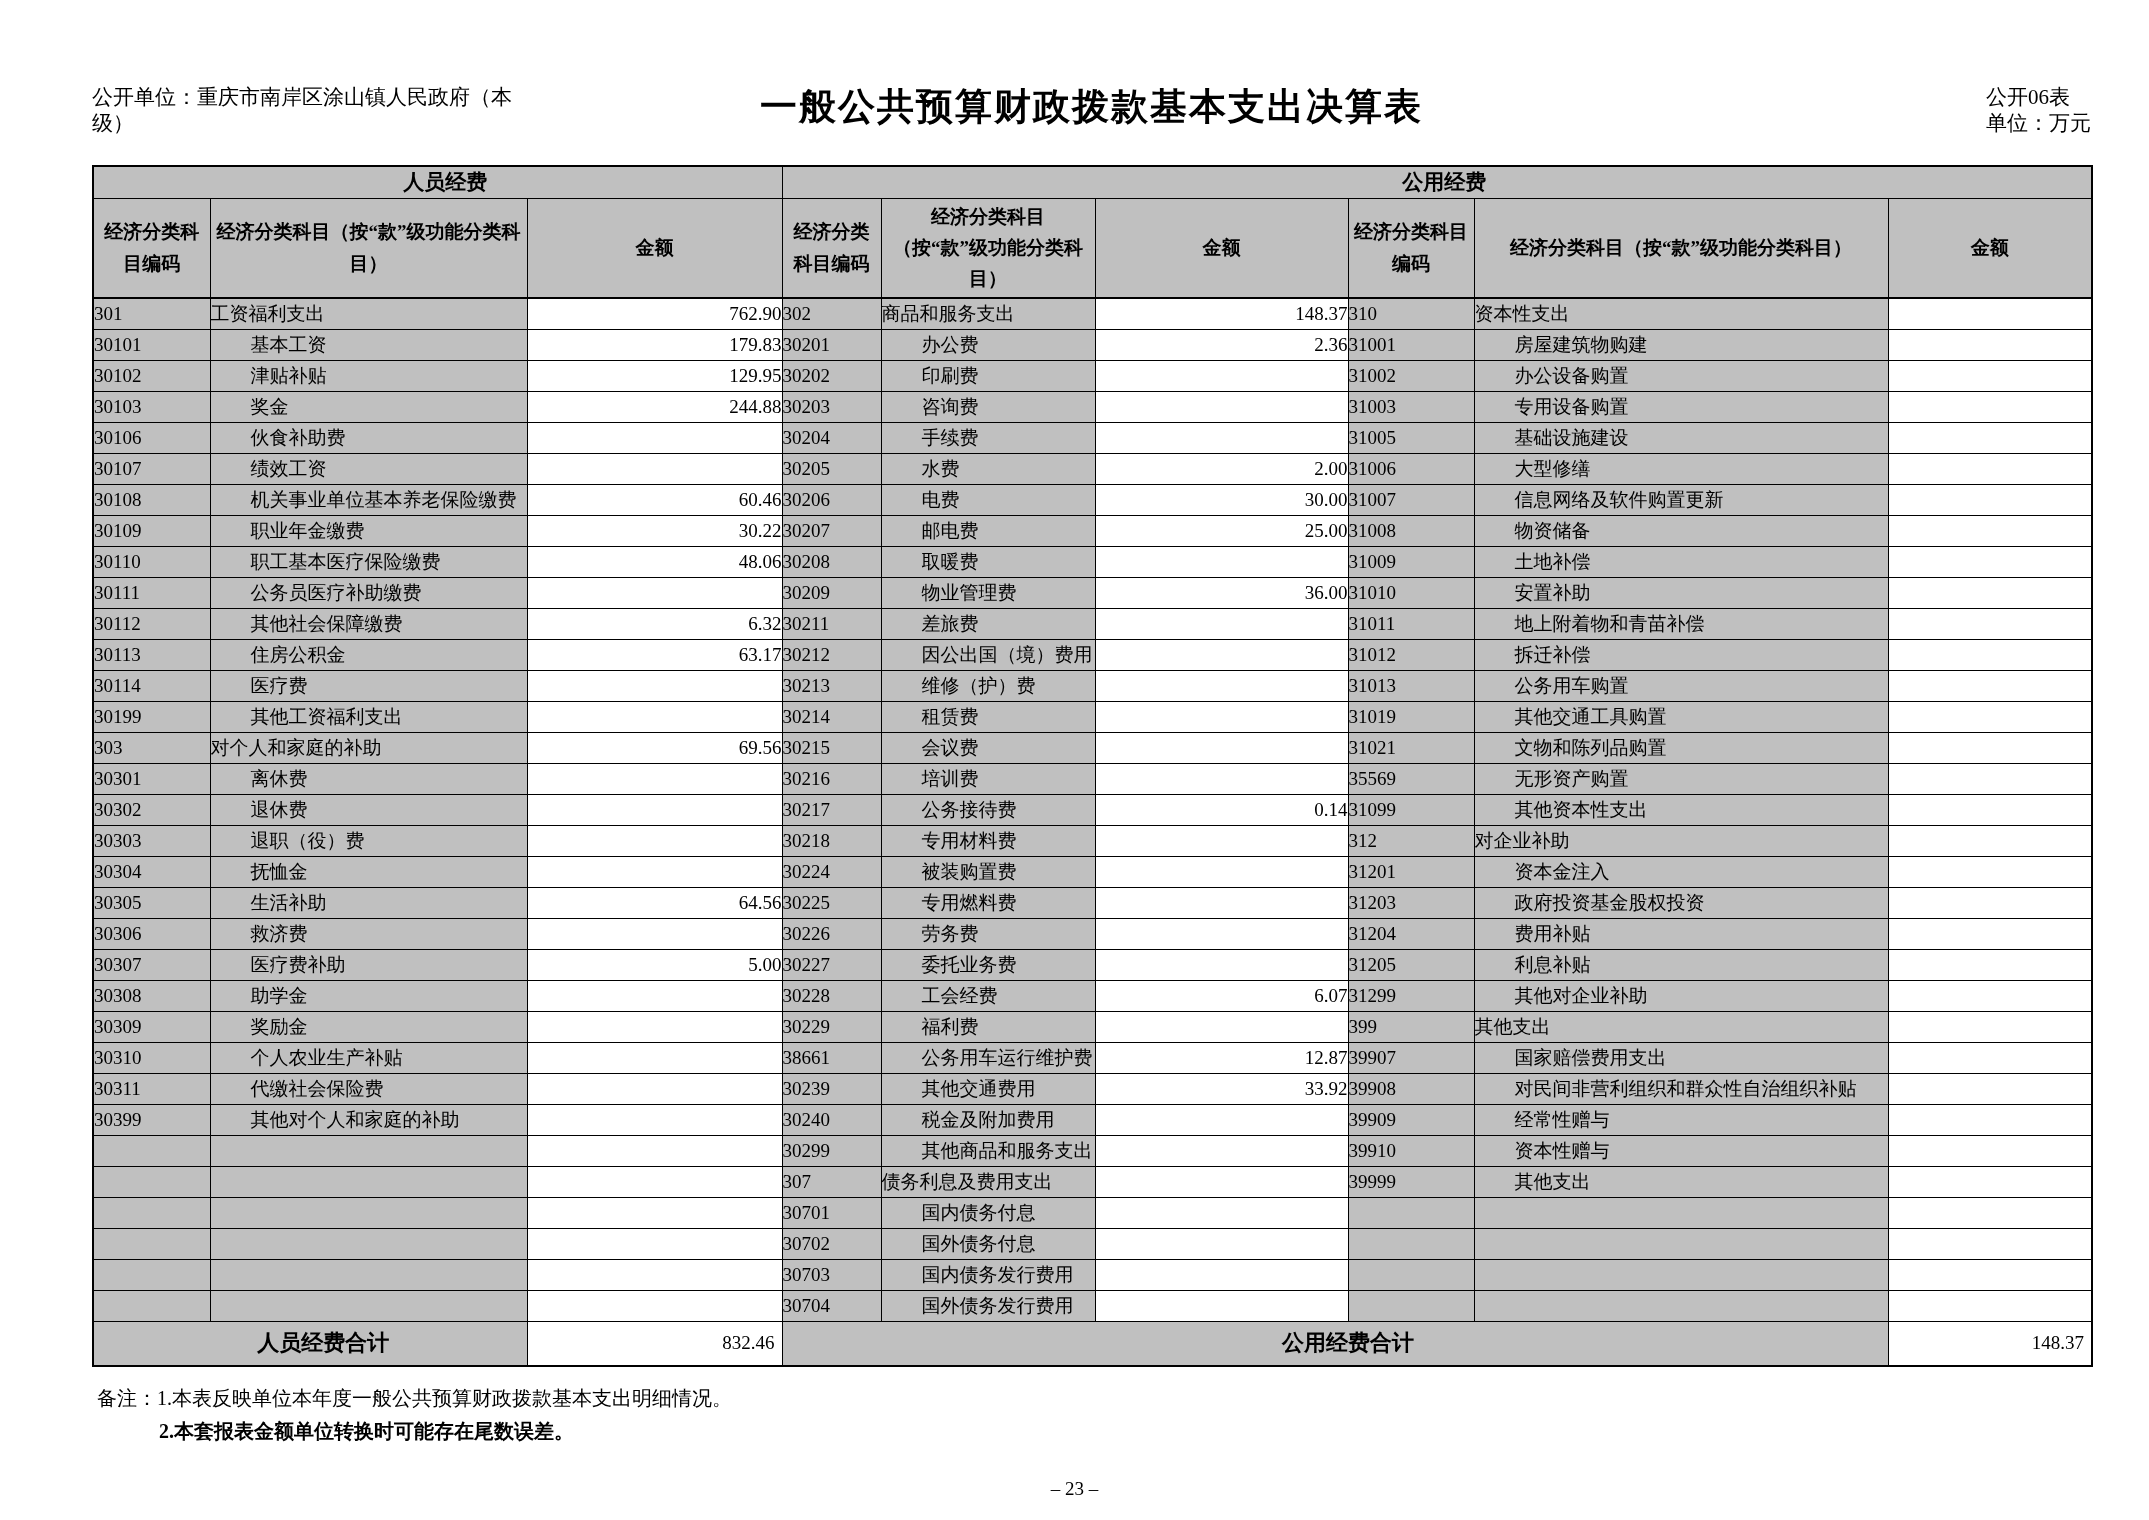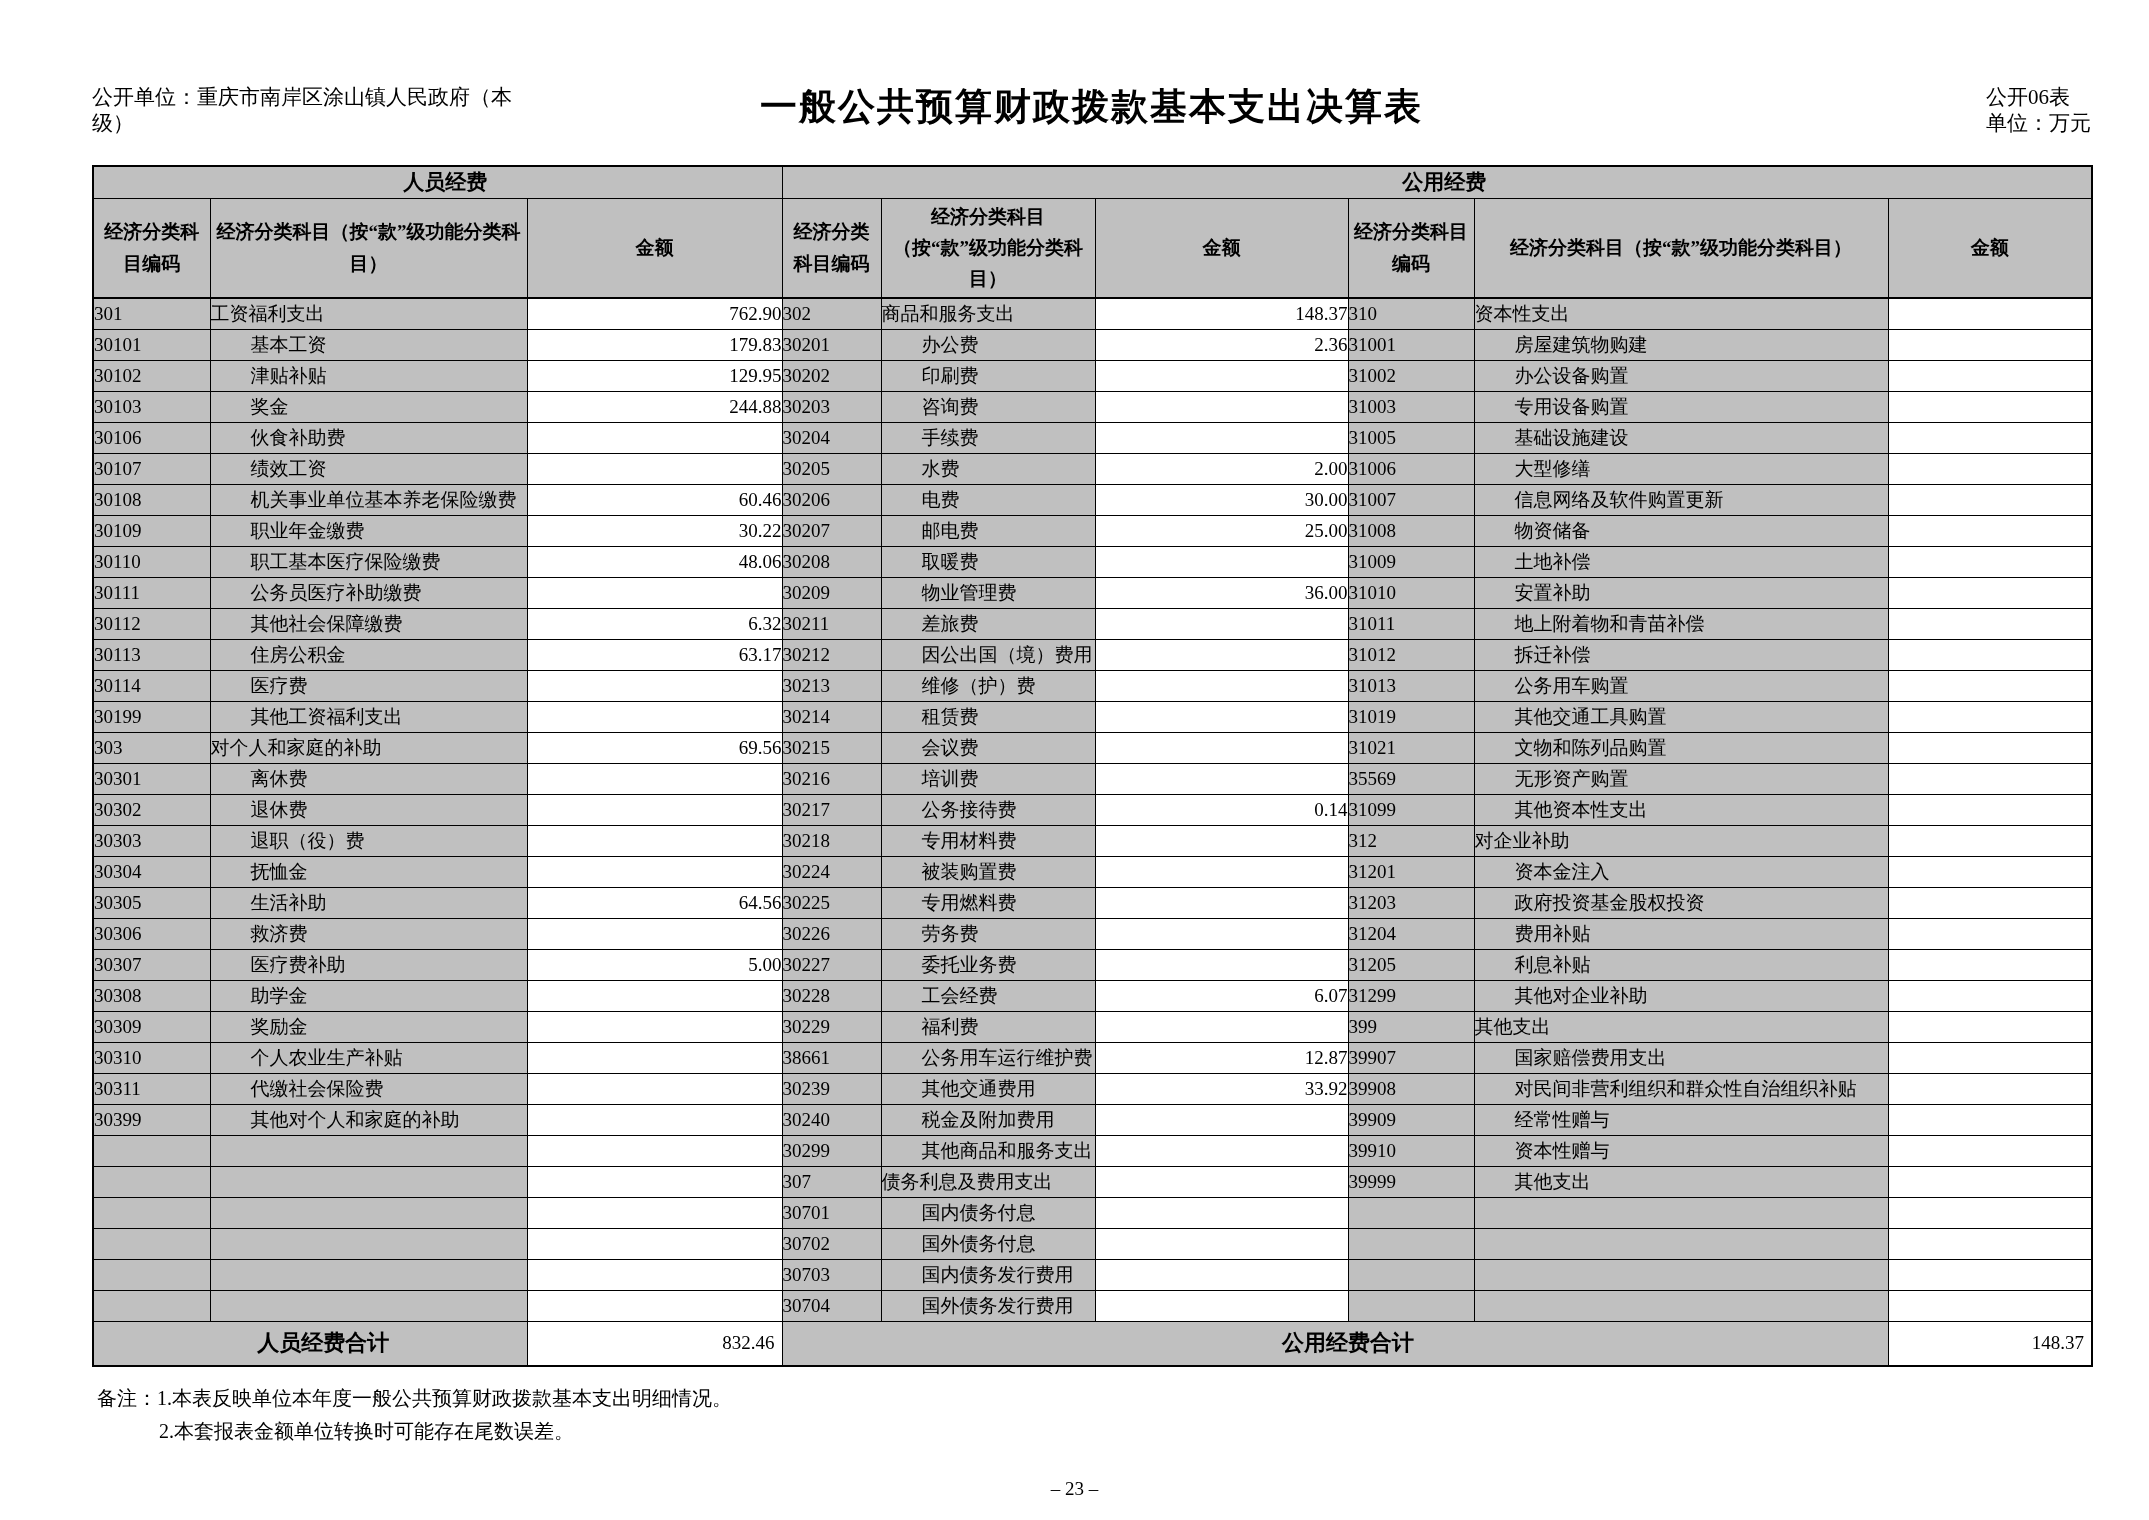--- a/index.html
+++ b/index.html
@@ -62,21 +62,21 @@
   td.total-label{
     background:#c0c0c0;
     text-align:center;
     font-size:22px;font-weight:bold;padding-left:27px;
   }
   tr.total-row td.amount{font-size:19px;}
   .notes{
     position:absolute;left:5px;top:1382px;
     font-size:20px;line-height:33px;
   }
-  .note2{padding-left:62px;}
+  .note2{padding-left:62px;font-weight:bold;}
   .pageno{
     position:absolute;left:0;right:0;top:1478px;
     text-align:center;font-size:19px;
   }
 </style>
 </head>
 <body>
 
 <div class="page">
   <div class="content">

